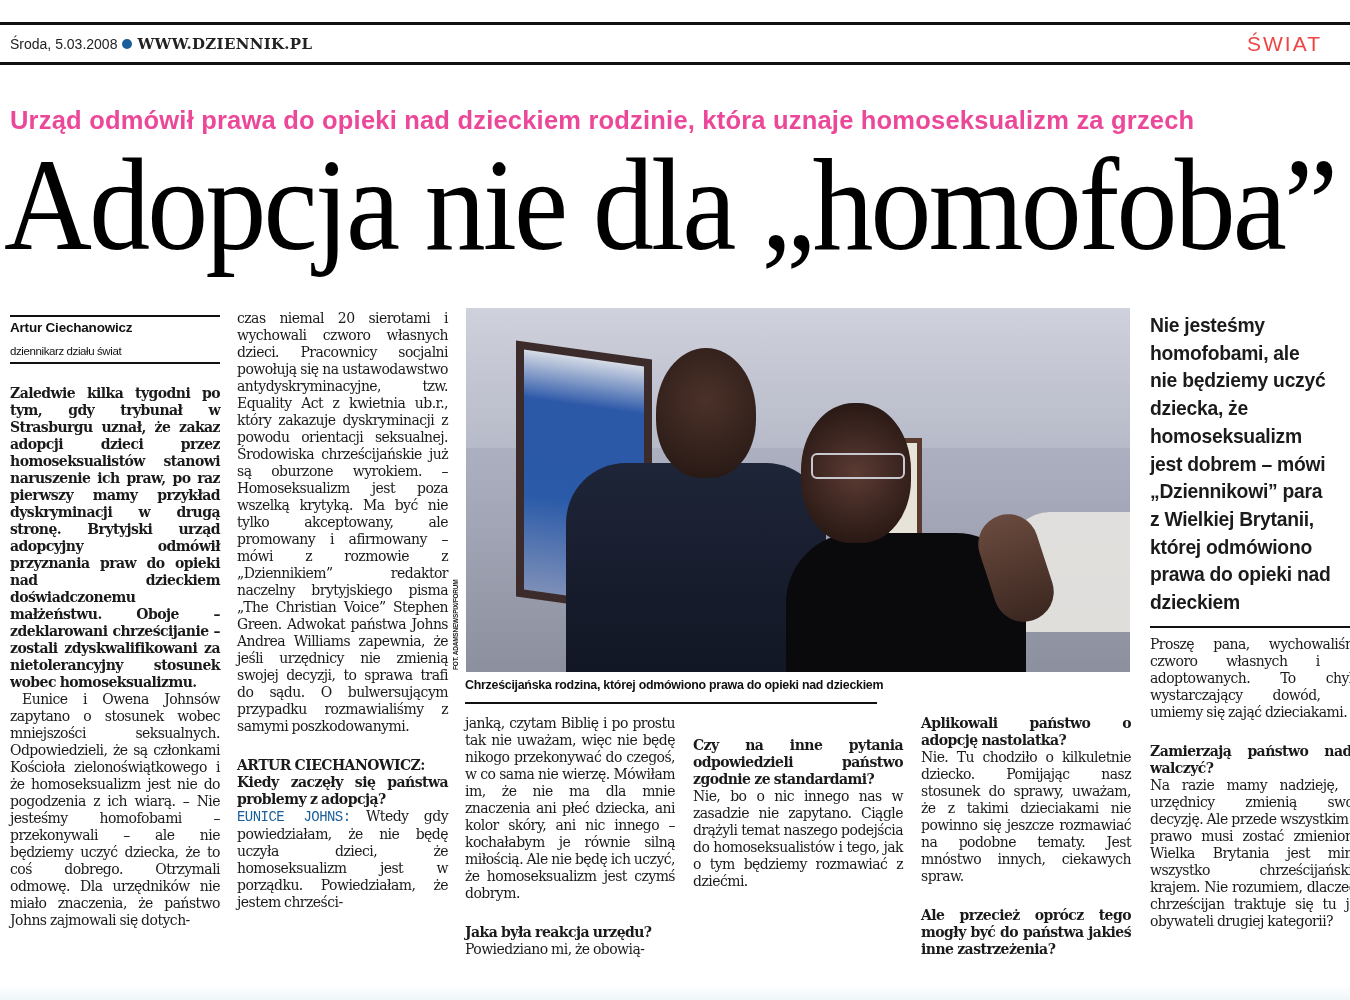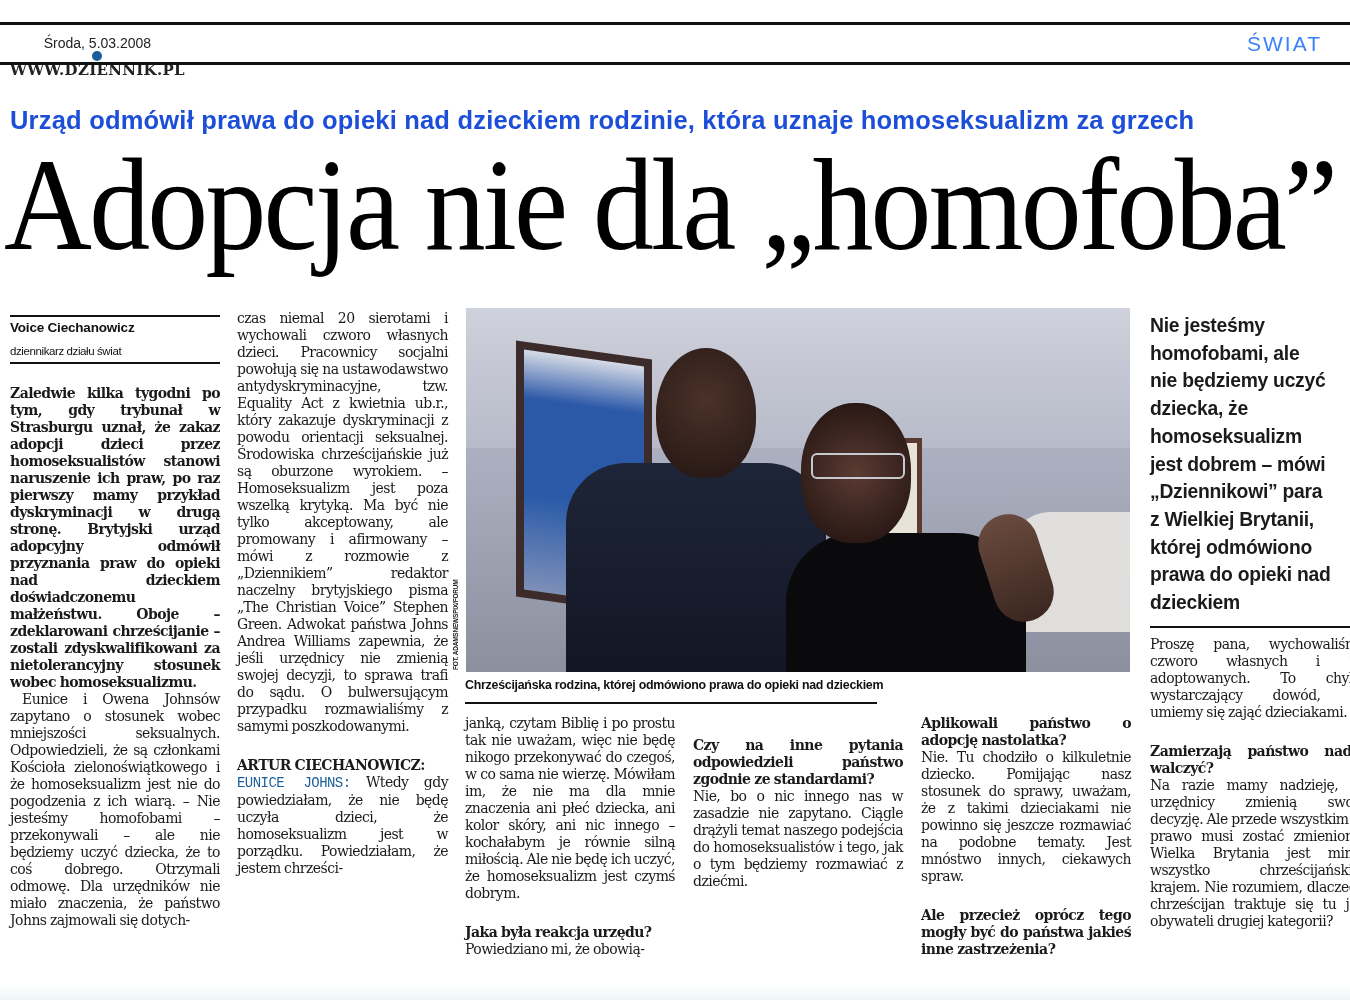--- a/index.html
+++ b/index.html
@@ -8,32 +8,32 @@
       background: #ffffff; color: #111;
       position: relative;
       font-family: "DejaVu Serif", serif;
     }
     .abs { position: absolute; }
     .rule { position: absolute; background: #111; }
 
     
     .date-line {
       left: 10px; top: 35px; font-family: "Liberation Sans", sans-serif;
-      font-size: 14px; color: #222; white-space: nowrap; display: flex; align-items: center; flex-direction: column;
+      font-size: 14px; color: #222; white-space: nowrap; display: flex; align-items: center;
     }
     .date-line .dot { display:inline-block; width: 10px; height: 10px; border-radius: 50%; background:#1a5f99; margin: 0 5px 0 5px; }
     .date-line .site { font-family: "DejaVu Serif", serif; font-weight: bold; font-size: 15px; letter-spacing: 0.3px; }
     .section-label {
       right: 28px; top: 32px; font-family: "Liberation Sans", sans-serif;
-      font-size: 21px; letter-spacing: 2px; color: #3b82f6;
+      font-size: 21px; letter-spacing: 2px; color: #ef4444;
     }
 
     .kicker {
       left: 10px; top: 106px; font-family: "Liberation Sans", sans-serif; font-weight: bold;
-      font-size: 25.5px; letter-spacing: 0.2px; white-space: nowrap; color:#1d4ed8;
+      font-size: 25.5px; letter-spacing: 0.2px; white-space: nowrap; color:#ec4899;
     }
     .headline {
       left: 4px; top: 135px; font-family: "Liberation Serif", serif;
       font-size: 131px; line-height: 140px; white-space: nowrap; letter-spacing: -3px;
       transform: scaleX(0.93); transform-origin: left top; color:#000;
     }
 
     
     .byline-name { left: 10px; top: 320px; font-family: "Liberation Sans", sans-serif; font-size: 13.5px; font-weight: bold; letter-spacing:-0.2px; }
     .byline-role { left: 10px; top: 345px; font-family: "Liberation Sans", sans-serif; font-size: 11.5px; letter-spacing:-0.4px; }
@@ -97,33 +97,34 @@
   <span class="dot"></span>
   <span class="site">WWW.DZIENNIK.PL</span>
 </div>
 <div class="abs section-label">ŚWIAT</div>
 <div class="rule" style="left:0; top:62px; width:1350px; height:3px;"></div>
 
 <div class="abs kicker">Urząd odmówił prawa do opieki nad dzieckiem rodzinie, która uznaje homoseksualizm za grzech</div>
 <div class="abs headline">Adopcja nie dla „homofoba”</div>
 
 <div class="rule" style="left:10px; top:315px; width:210px; height:2px;"></div>
-<div class="abs byline-name">Voice Ciechanowicz</div>
+<div class="abs byline-name">Artur Ciechanowicz</div>
 <div class="abs byline-role">dziennikarz działu świat</div>
 <div class="rule" style="left:10px; top:362px; width:210px; height:2px;"></div>
 
 <div class="col" style="left:10px; top:385px; width:210px;">
   <p class="lead">Zaledwie kilka tygodni po tym, gdy trybunał w Strasburgu uznał, że zakaz adopcji dzieci przez homoseksualistów stanowi naruszenie ich praw, po raz pierwszy mamy przykład dyskryminacji w drugą stronę. Brytyjski urząd adopcyjny odmówił przyznania praw do opieki nad dzieckiem doświadczonemu małżeństwu. Oboje – zdeklarowani chrześcijanie – zostali zdyskwalifikowani za nietolerancyjny stosunek wobec homoseksualizmu.</p>
   <p class="indent">Eunice i Owena Johnsów zapytano o stosunek wobec mniejszości seksualnych. Odpowiedzieli, że są członkami Kościoła zielonoświątkowego i że homoseksualizm jest nie do pogodzenia z ich wiarą. – Nie jesteśmy homofobami – przekonywali – ale nie będziemy uczyć dziecka, że to coś dobrego. Otrzymali odmowę. Dla urzędników nie miało znaczenia, że państwo Johns zajmowali się dotych-</p>
 </div>
 
 <div class="col" style="left:237px; top:310px; width:211px;">
   <p>czas niemal 20 sierotami i wychowali czworo własnych dzieci. Pracownicy socjalni powołują się na ustawodawstwo antydyskryminacyjne, tzw. Equality Act z kwietnia ub.r., który zakazuje dyskryminacji z powodu orientacji seksualnej. Środowiska chrześcijańskie już są oburzone wyrokiem. – Homoseksualizm jest poza wszelką krytyką. Ma być nie tylko akceptowany, ale promowany i afirmowany – mówi z rozmowie z „Dziennikiem” redaktor naczelny brytyjskiego pisma „The Christian Voice” Stephen Green. Adwokat państwa Johns Andrea Williams zapewnia, że jeśli urzędnicy nie zmienią swojej decyzji, to sprawa trafi do sądu. O bulwersującym przypadku rozmawialiśmy z samymi poszkodowanymi.</p>
   <p class="q">
     <span class="interviewer">ARTUR CIECHANOWICZ:</span><br>
+    <span>Kiedy zaczęły się państwa problemy z adopcją?</span>
   </p>
   <p>
     <span class="speaker">EUNICE JOHNS:</span>
     <span>Wtedy gdy powiedziałam, że nie będę uczyła dzieci, że homoseksualizm jest w porządku. Powiedziałam, że jestem chrześci-</span>
   </p>
 </div>
 
 <div class="abs photo">
   <div class="ceiling"></div>
   <div class="frame1"></div>

